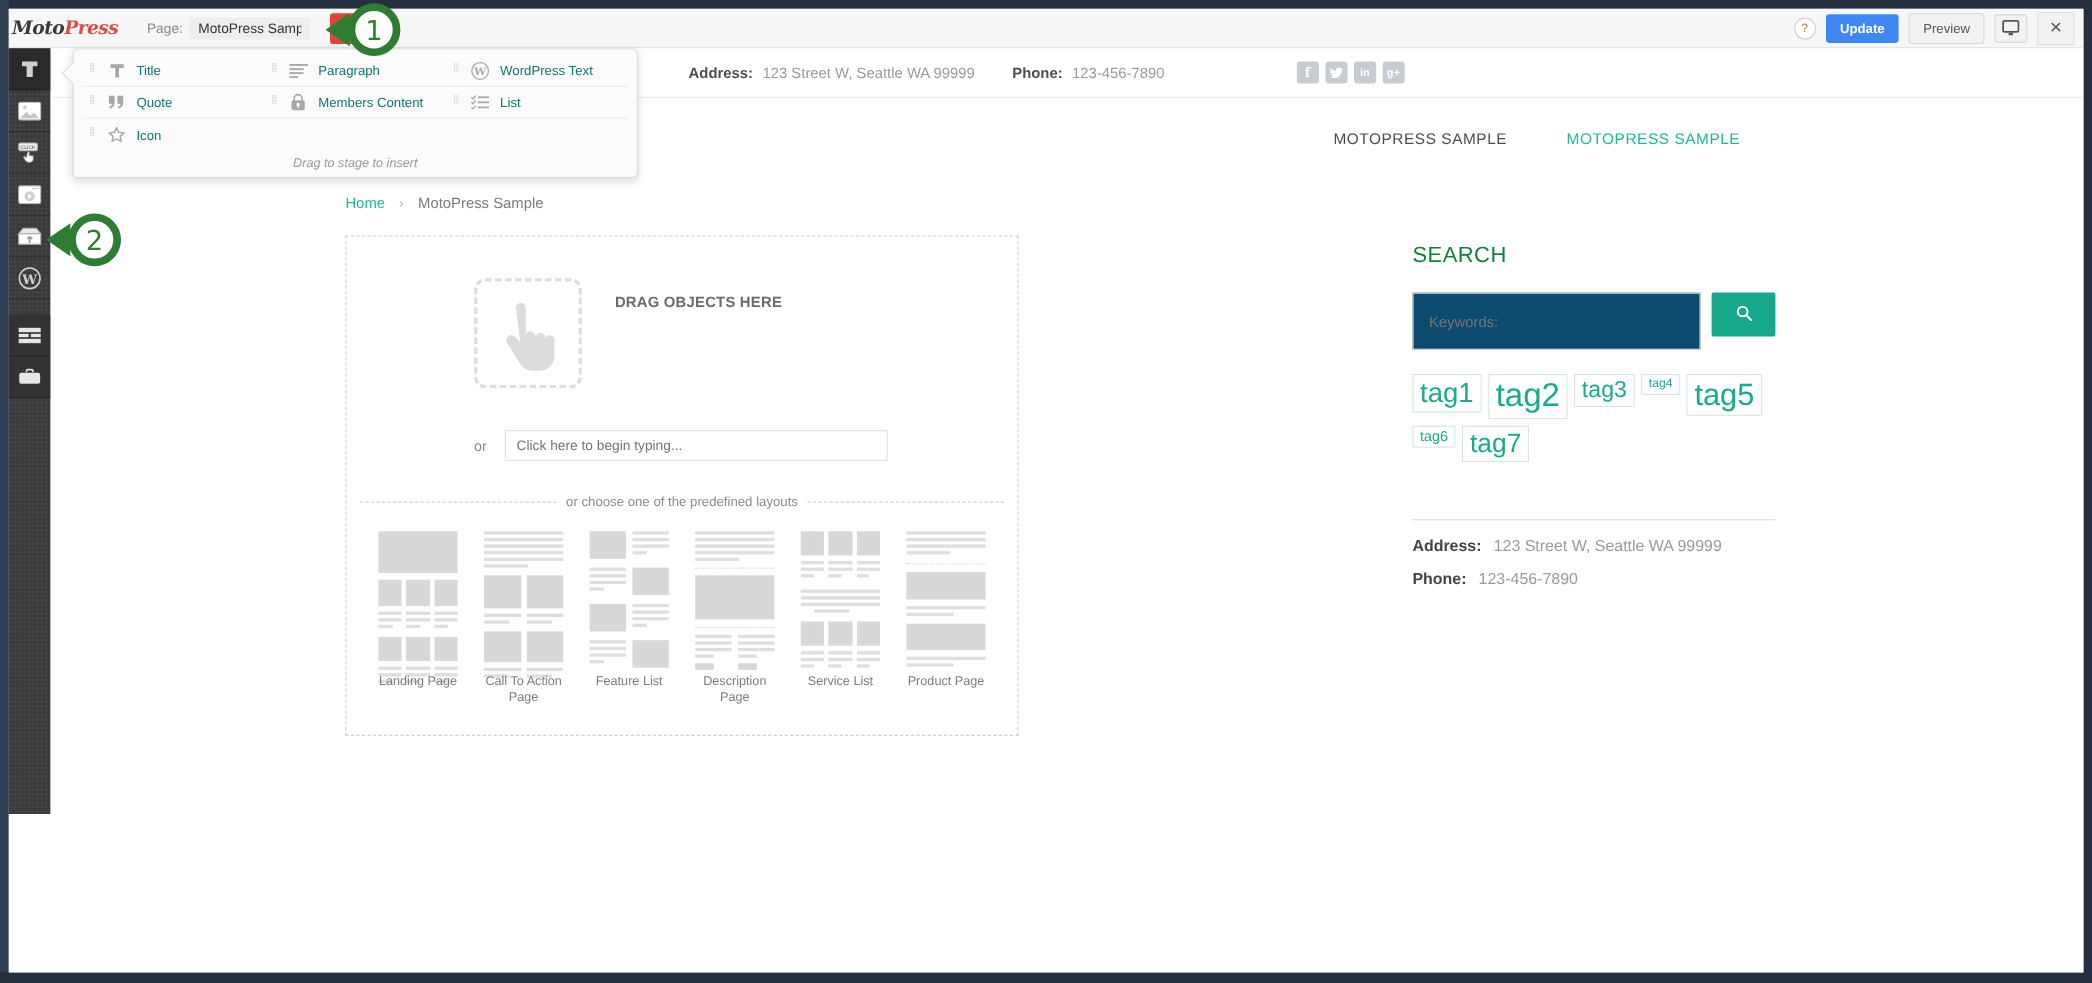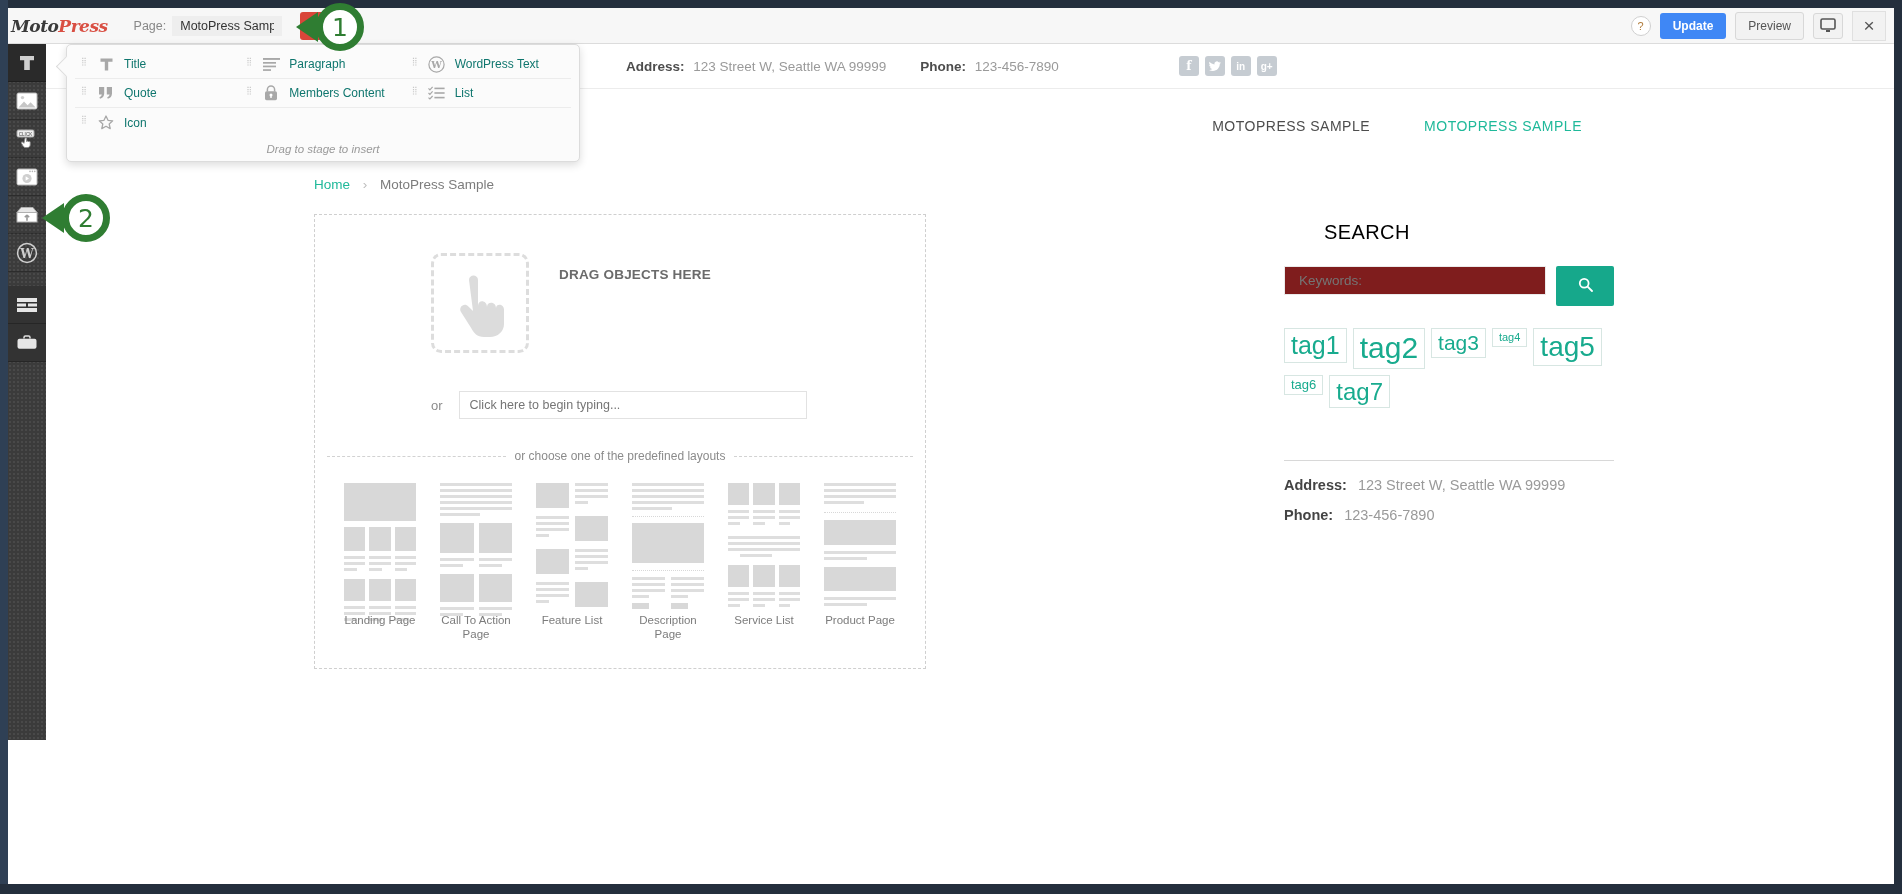--- a/index.html
+++ b/index.html
@@ -166,24 +166,24 @@
     display:flex; justify-content:center; gap:24px; margin-top:20px; padding:0 16px 22px 16px;
   }
   .layout-card { width:72px; cursor:pointer; }
   .layout-thumb { height:120px; }
   .layout-name { margin-top:10px; text-align:center; font-size:11.5px; color:#7c7c7c; line-height:1.25; }
   .blk { background:#d8d8d8; }
   .ln-s { background:#dedede; height:3px; margin-bottom:3px; }
 
   
   .content-side { width:330px; margin-left:50px; padding-top:58px; }
-  .widget-h { font-size:20px; color:#000000; letter-spacing:0.4px;margin-left:40px; }
+  .widget-h { font-size:20px; color:#15803d; letter-spacing:0.4px; }
   .search-row { margin-top:22px; display:flex; gap:10px; }
   .search-input {
-    flex:1; height:29px; background:#7f1d1d; border:1px solid #eaeaea;
+    flex:1; height:52px; background:#0c4a6e; border:1px solid #eaeaea;
     padding:0 14px; font-size:13.5px; color:#9a9a9a;
     font-family:"Liberation Sans", sans-serif;
   }
   .search-btn {
     width:58px; height:40px; background:#16a88b; border:none; border-radius:2px;
     display:flex; align-items:center; justify-content:center; cursor:pointer;
   }
   .tags-h { margin-top:52px; }
   .tag-cloud { margin-top:22px; display:flex; flex-wrap:wrap; align-items:flex-start; gap:6px; }
   .tag {

